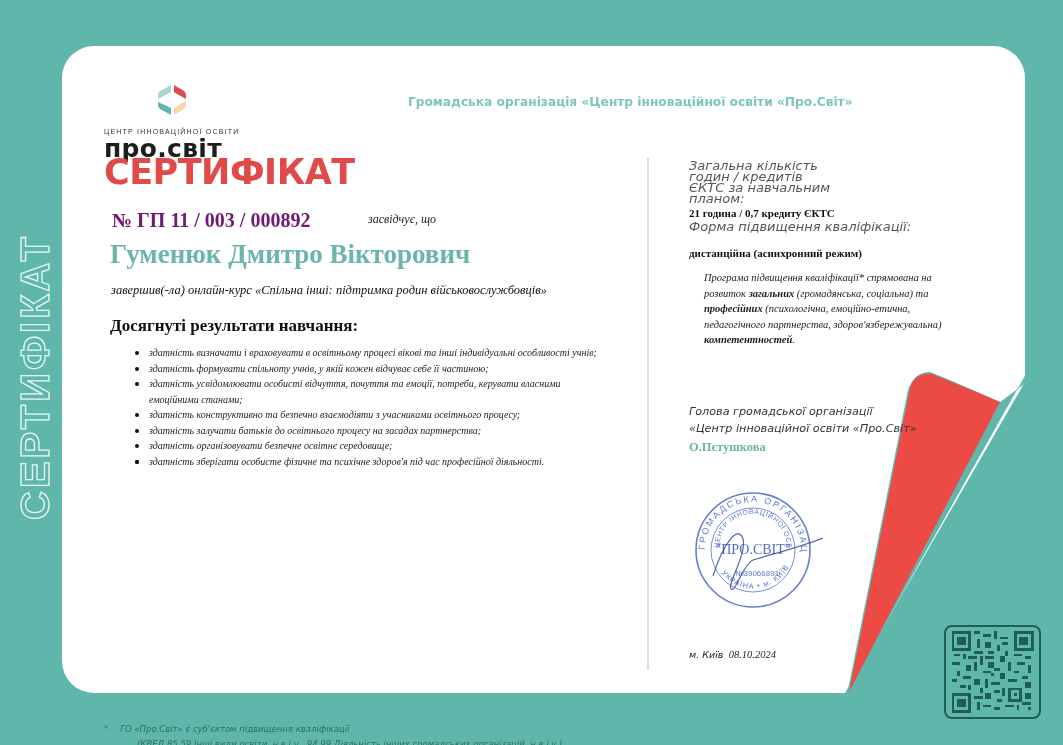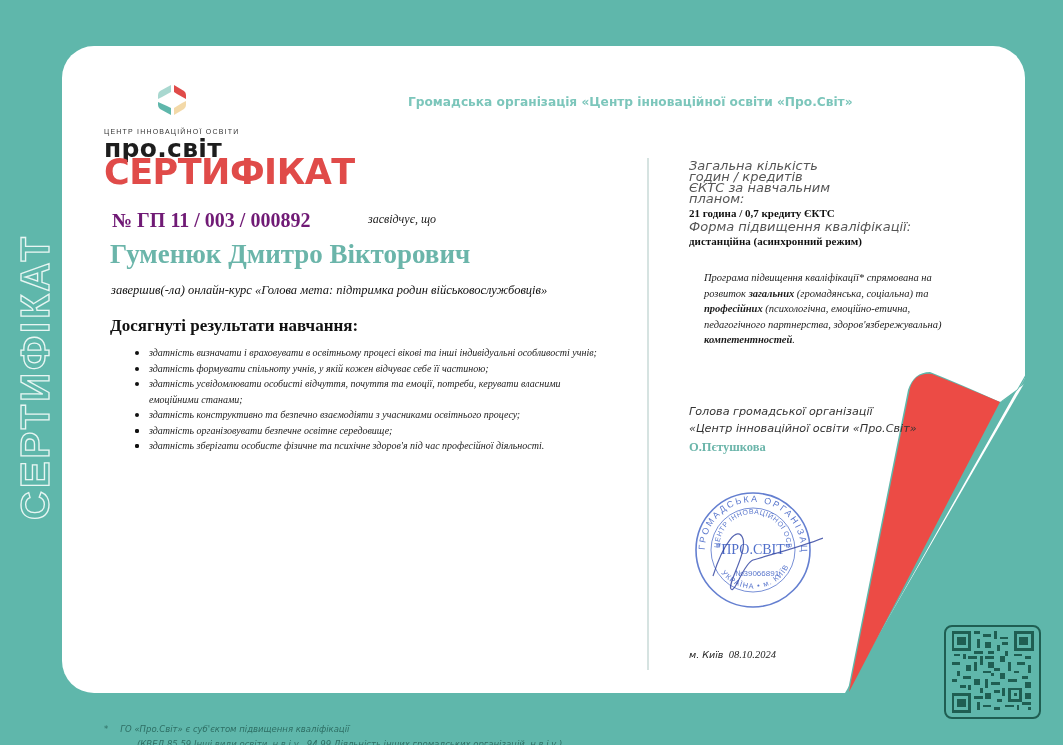--- a/index.html
+++ b/index.html
@@ -272,44 +272,44 @@
     <span class="logo-name">про.світ</span>
   </div>
 </div>
 
 <div class="org-header">Громадська організація «Центр інноваційної освіти «Про.Світ»</div>
 
 <div class="cert-title">СЕРТИФІКАТ</div>
 <div class="cert-number">№ ГП 11 / 003 / 000892</div>
 <div class="certifies">засвідчує, що</div>
 <div class="recipient">Гуменюк Дмитро Вікторович</div>
-<div class="course-line">завершив(-ла) онлайн-курс «Голова мета: підтримка родин військовослужбовців»</div>
+<div class="course-line">завершив(-ла) онлайн-курс «Спільна інші: підтримка родин військовослужбовців»</div>
 
 <div class="results-title">Досягнуті результати навчання:</div>
 <ul class="results-list">
   <li><span class="bullet"></span><span>здатність визначати і враховувати в освітньому процесі вікові та інші індивідуальні особливості учнів;</span></li>
   <li><span class="bullet"></span><span>здатність формувати спільноту учнів, у якій кожен відчуває себе її частиною;</span></li>
   <li><span class="bullet"></span><span>здатність усвідомлювати особисті відчуття, почуття та емоції, потреби, керувати власними емоційними станами;</span></li>
   <li><span class="bullet"></span><span>здатність конструктивно та безпечно взаємодіяти з учасниками освітнього процесу;</span></li>
-  <li><span class="bullet"></span></li>
+  <li><span class="bullet"></span><span>здатність залучати батьків до освітнього процесу на засадах партнерства;</span></li>
   <li><span class="bullet"></span><span>здатність організовувати безпечне освітнє середовище;</span></li>
   <li><span class="bullet"></span></li>
   <li><span class="bullet"></span><span>здатність зберігати особисте фізичне та психічне здоров'я під час професійної діяльності.</span></li>
 </ul>
 
 <div class="divider"></div>
 
 <div class="right-col">
   <div class="hours-block">
     <div class="label-sans" style="width:150px;">Загальна кількість годин / кредитів ЄКТС за навчальним планом:</div>
     <div class="value-bold" style="margin-top:2px;">21 година / 0,7 кредиту ЄКТС</div>
   </div>
   <div class="form-block">
     <div class="label-sans">Форма підвищення кваліфікації:</div>
-    <div class="value-bold" style="margin-top:2px;">дистанційна (асинхронний режим)</div>
+    <div class="value-bold" style="margin-top:14px;">дистанційна (асинхронний режим)</div>
   </div>
   <div class="program-block">
     <span>Програма підвищення кваліфікації* спрямована на розвиток </span><b>загальних</b><span> (громадянська, соціальна) та </span><b>професійних</b><span> (психологічна, емоційно-етична, педагогічного партнерства, здоров'язбережувальна) </span><b>компетентностей</b><span>.</span>
   </div>
   <div class="head-block">
     <div class="label-sans">Голова громадської організації</div>
     <div class="label-sans">«Центр інноваційної освіти «Про.Світ»</div>
     <div class="signer">О.Пєтушкова</div>
   </div>
 </div>

